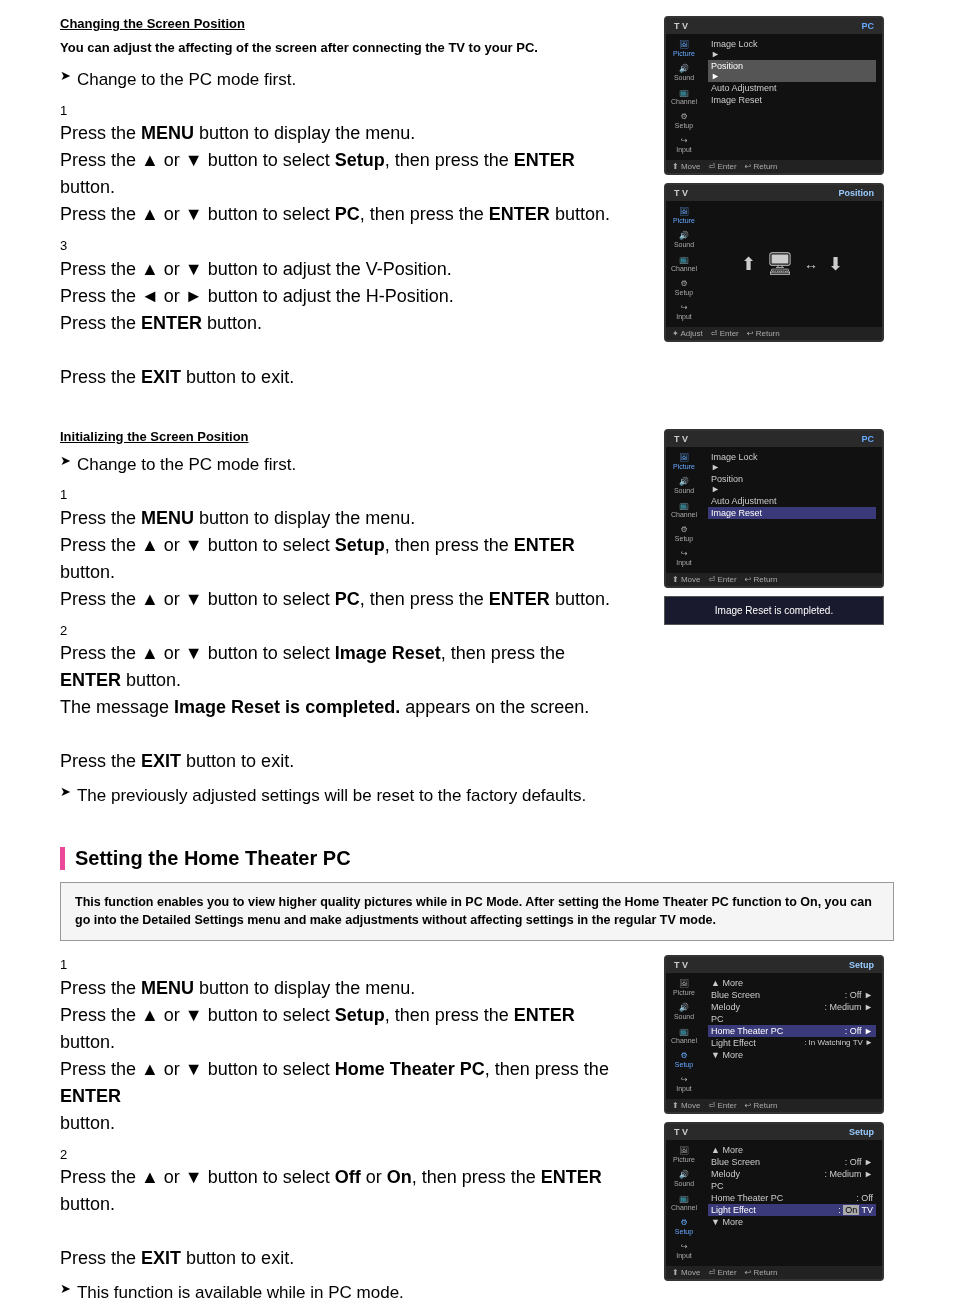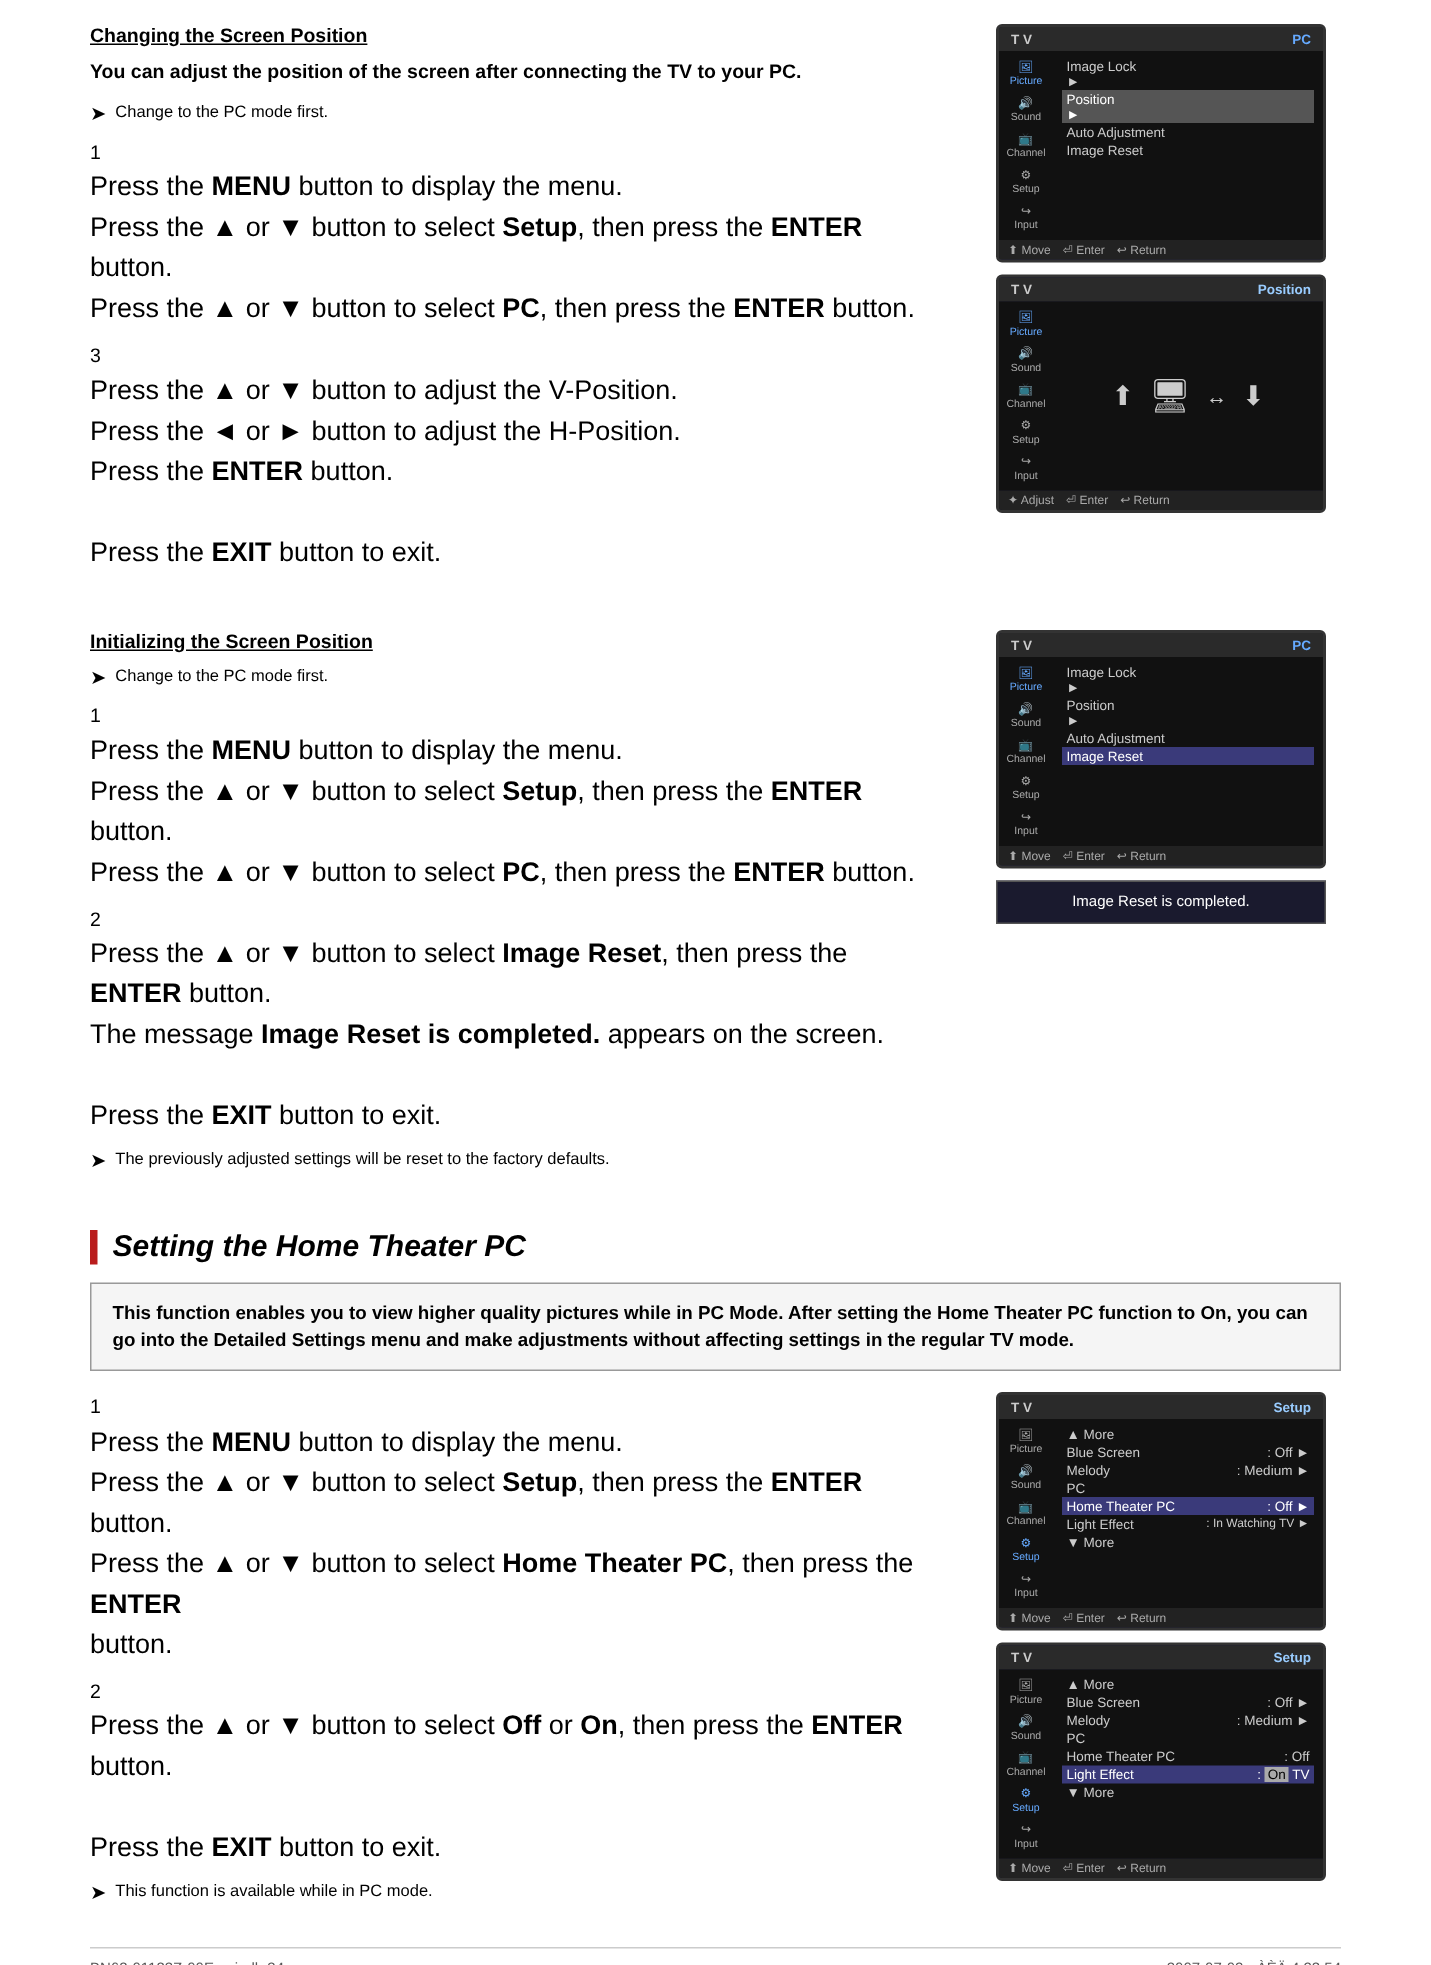--- a/index.html
+++ b/index.html
@@ -54,21 +54,21 @@
       margin-bottom: 8px;
       display: flex;
       align-items: flex-start;
       gap: 6px;
     }
     .arrow-sym {
       font-size: 13px;
       margin-top: 1px;
     }
     .arrow-text {
-      font-size: 11px;
+      font-size: 17px;
       line-height: 1.5;
     }
     .main-content-row {
       display: flex;
       gap: 20px;
       margin-bottom: 20px;
     }
     .text-col {
       flex: 1;
     }
@@ -207,24 +207,23 @@
       width: 220px;
     }
     
     .big-section {
       margin-top: 30px;
       margin-bottom: 20px;
     }
     .big-section-title-bar {
       display: flex;
       align-items: flex-end;
-      border-left: 5px solid #b91c1c;
+      border-left: 5px solid #ec4899;
       padding-left: 10px;
       margin-bottom: 12px;
-      font-style: italic;
     }
     .big-section-title {
       font-size: 20px;
       font-weight: bold;
     }
     .big-section-intro {
       border: 1px solid #999;
       padding: 10px 14px;
       background: #f5f5f5;
       font-size: 12.5px;
@@ -315,21 +314,21 @@
   </style>
 </head>
 <body>
 
 <div class="page">
 
   <div class="section">
     <div class="main-content-row">
       <div class="text-col">
         <div class="section-title">Changing the Screen Position</div>
-        <div class="bold-intro">You can adjust the position of the screen after connecting the TV to your PC.</div>
+        <div class="bold-intro">You can adjust the affecting of the screen after connecting the TV to your PC.</div>
 
         <div class="arrow-item">
           <span class="arrow-sym">➤</span>
           <span class="arrow-text">Change to the PC mode first.</span>
         </div>
 
         <div class="step-item">
           <span class="step-number">1</span>
           <span class="step-content">
             Press the <strong>MENU</strong> button to display the menu.<br>

